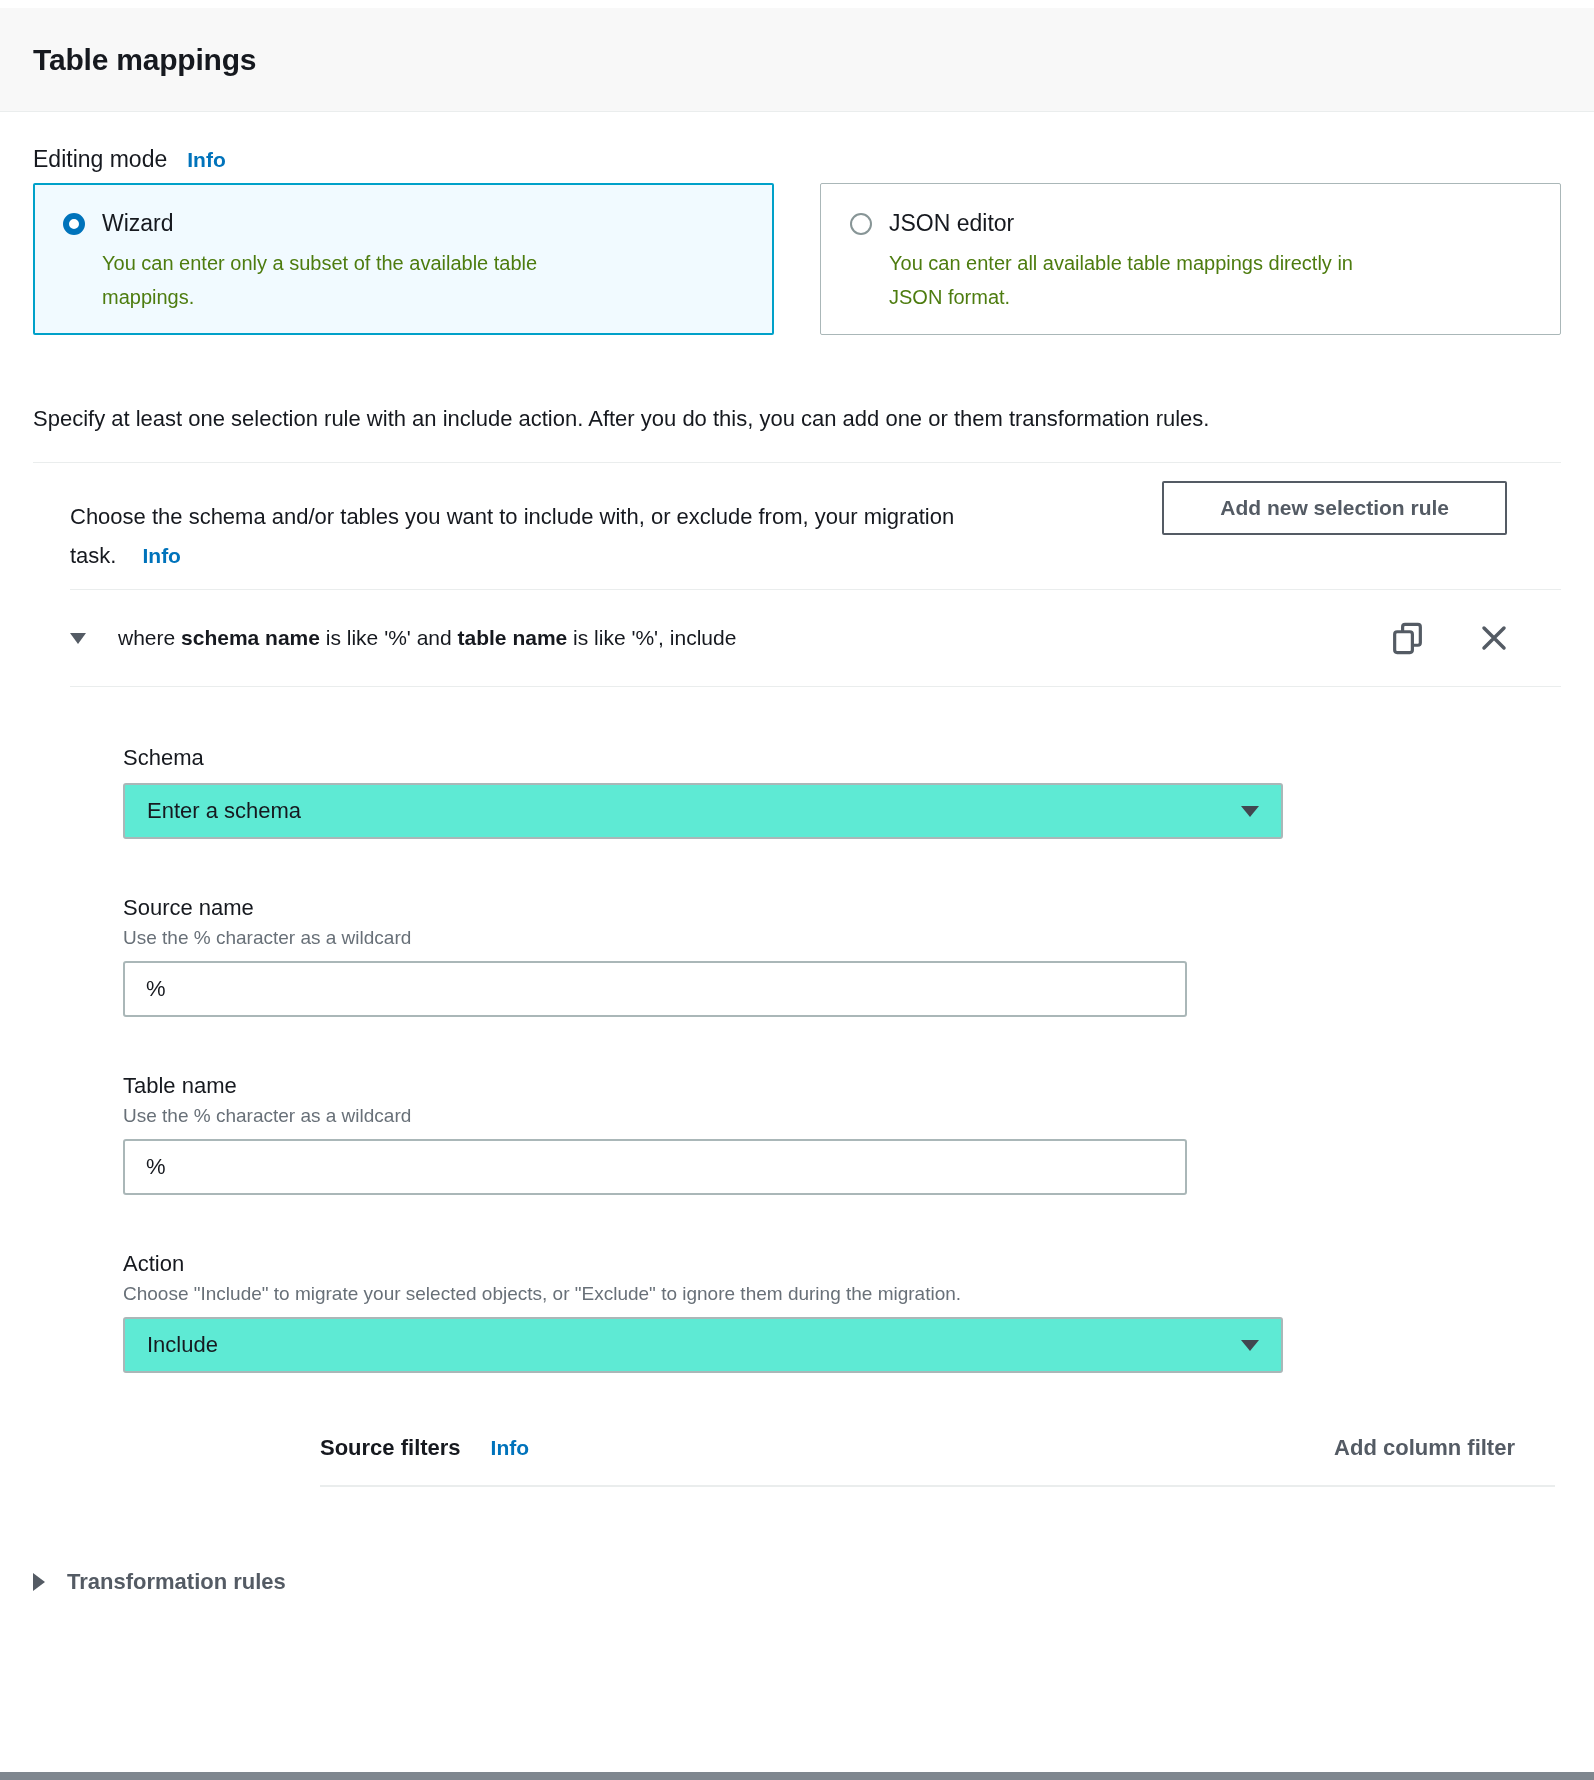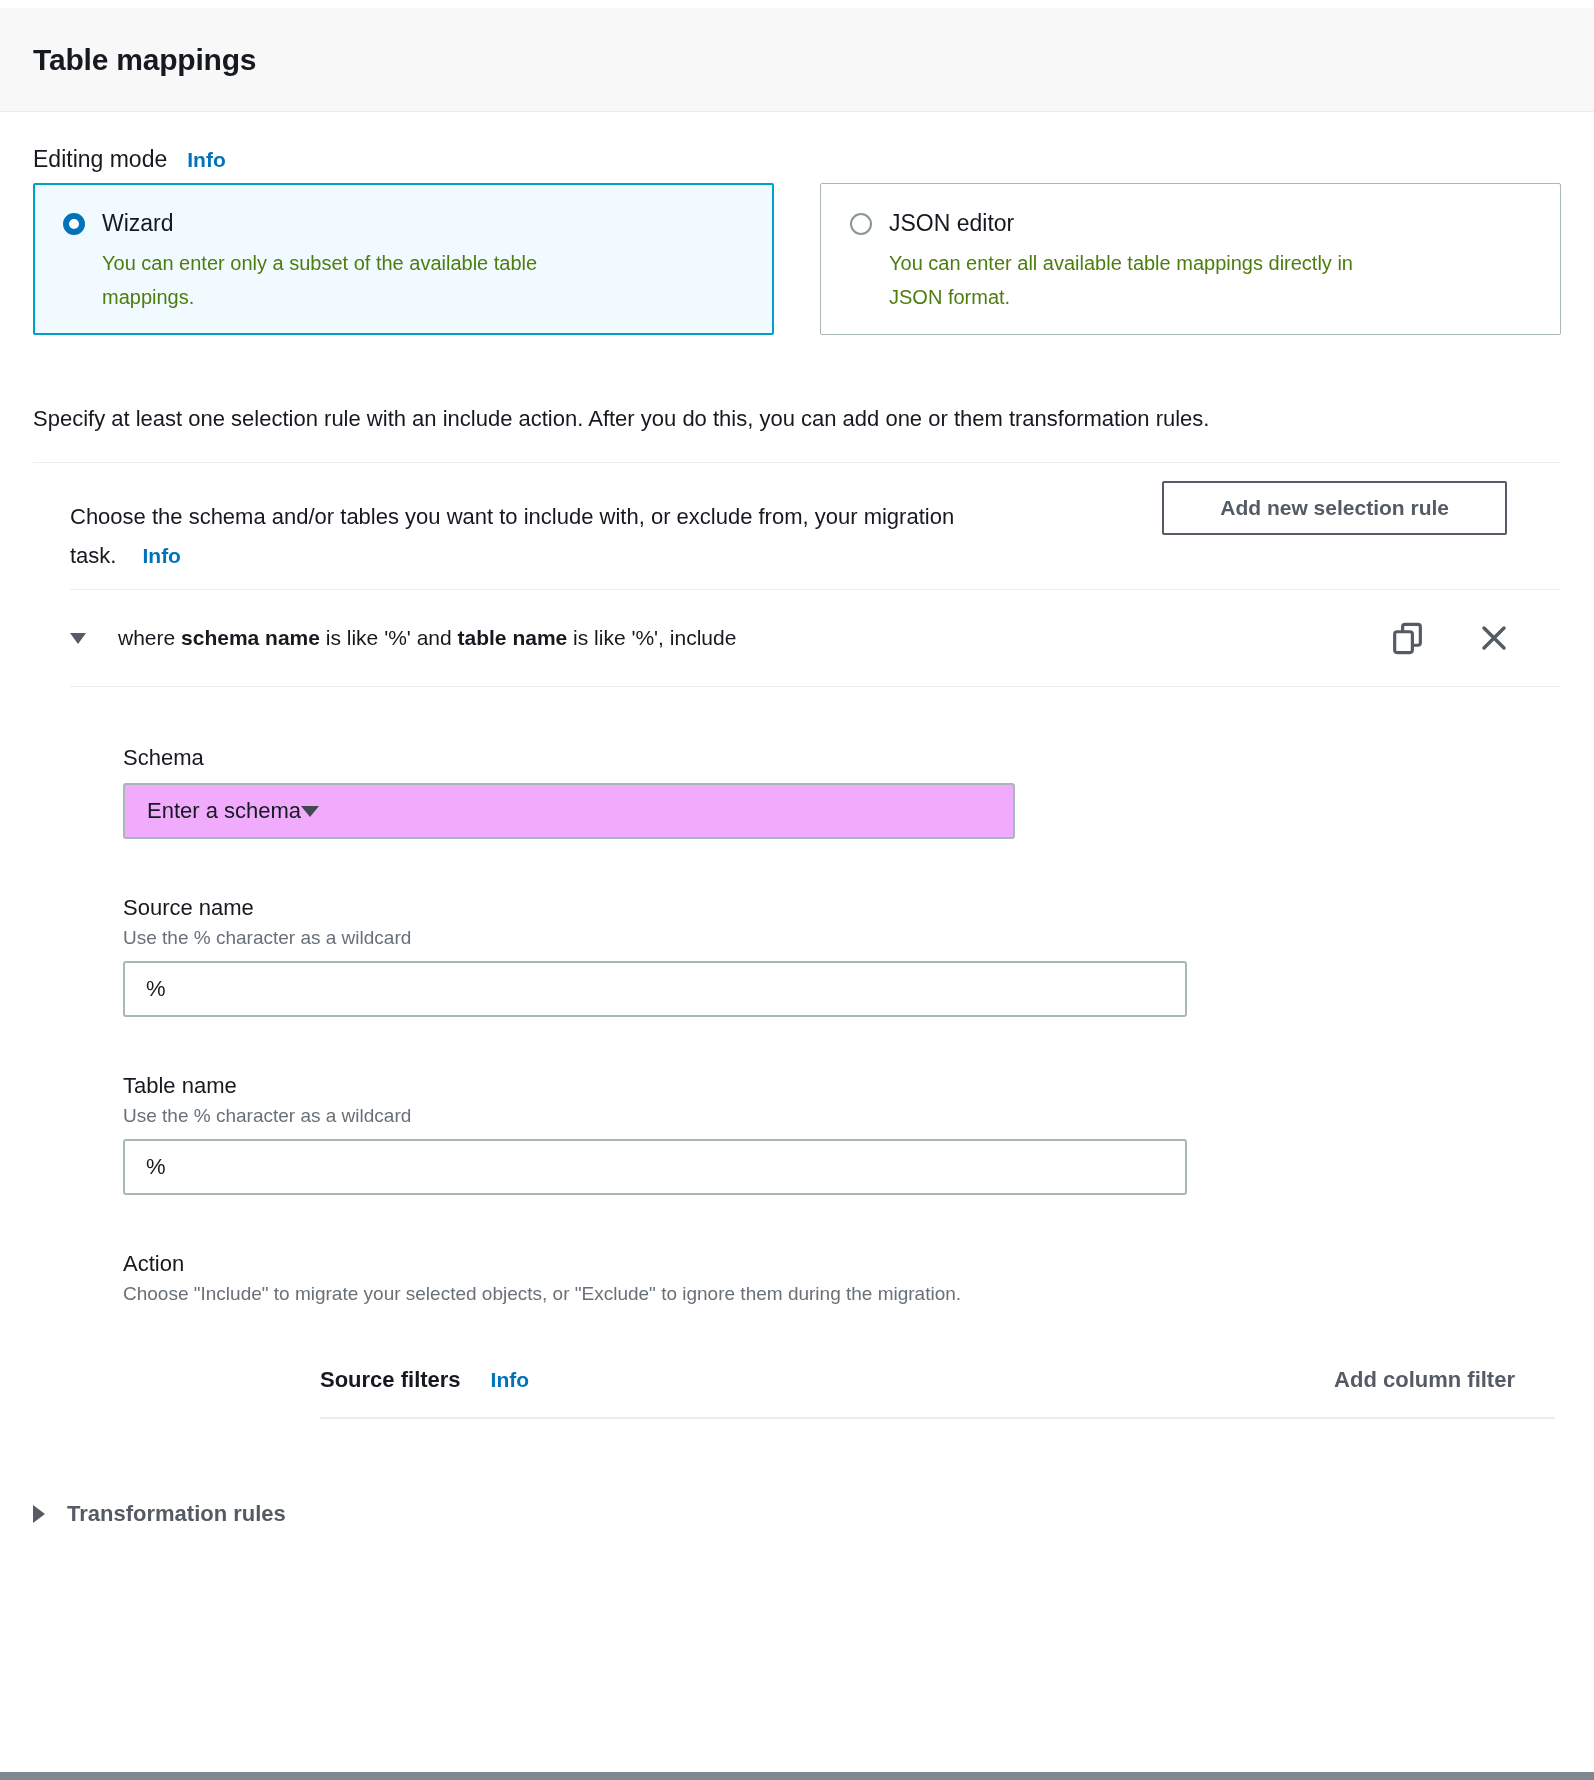--- a/index.html
+++ b/index.html
@@ -64,23 +64,23 @@
   .rule-summary { font-size:21px; }
   .rule-tri { border-left:8px solid transparent; border-right:8px solid transparent; border-top:11px solid #545b64; width:0; height:0; }
   .rule-icons { margin-left:auto; margin-right:48px; display:flex; align-items:center; gap:48px; }
   .icon-btn { background:none; border:none; padding:4px; cursor:pointer; line-height:0; }
 
   .rule-body { padding-left:90px; }
   .field-label { font-size:22px; margin-top:58px; }
   .field-label.gap-lg { margin-top:56px; }
   .helper { margin-top:6px; color:#687078; font-size:19px; }
   .select-box {
-    margin-top:12px; width:892px; height:56px; background:#f0abfc;
+    margin-top:12px; width:1160px; height:56px; background:#5eead4;
     border:2px solid #aab7b8; border-radius:3px;
-    display:flex; align-items:center; justify-content:flex-start;
+    display:flex; align-items:center; justify-content:space-between;
     padding:0 22px; font-size:22px; cursor:pointer;
   }
   .select-caret { width:0; height:0; border-left:9px solid transparent; border-right:9px solid transparent; border-top:11px solid #414750; }
   .text-input {
     display:block; margin-top:12px; width:1064px; height:56px;
     border:2px solid #aab7b8; border-radius:3px; background:#ffffff;
     padding:0 21px; font-size:22px; color:#16191f;
     font-family:"Liberation Sans", sans-serif;
   }
 
@@ -178,20 +178,24 @@
     <div class="field-label gap-lg">Source name</div>
     <div class="helper">Use the % character as a wildcard</div>
     <input class="text-input" type="text" value="%" style="">
 
     <div class="field-label gap-lg">Table name</div>
     <div class="helper">Use the % character as a wildcard</div>
     <input class="text-input" type="text" value="%" style="">
 
     <div class="field-label gap-lg">Action</div>
     <div class="helper">Choose "Include" to migrate your selected objects, or "Exclude" to ignore them during the migration.</div>
+    <div class="select-box">
+      <span>Include</span>
+      <span class="select-caret"></span>
+    </div>
 
     <div class="source-filters-block">
       <div class="source-filters-row">
         <span class="sf-label">Source filters</span>
         <a class="info-link sf-info">Info</a>
         <button class="add-filter-btn">Add column filter</button>
       </div>
       <div class="sf-divider"></div>
     </div>
 

